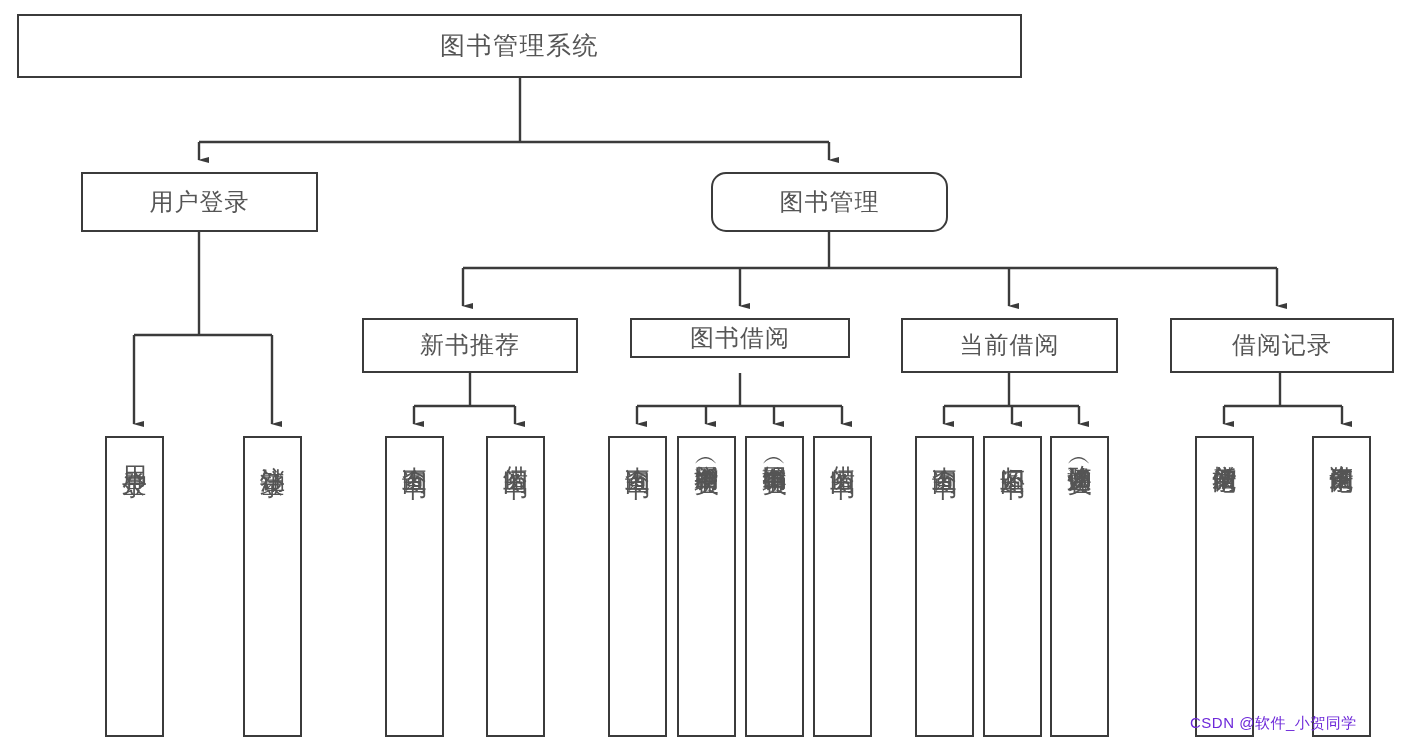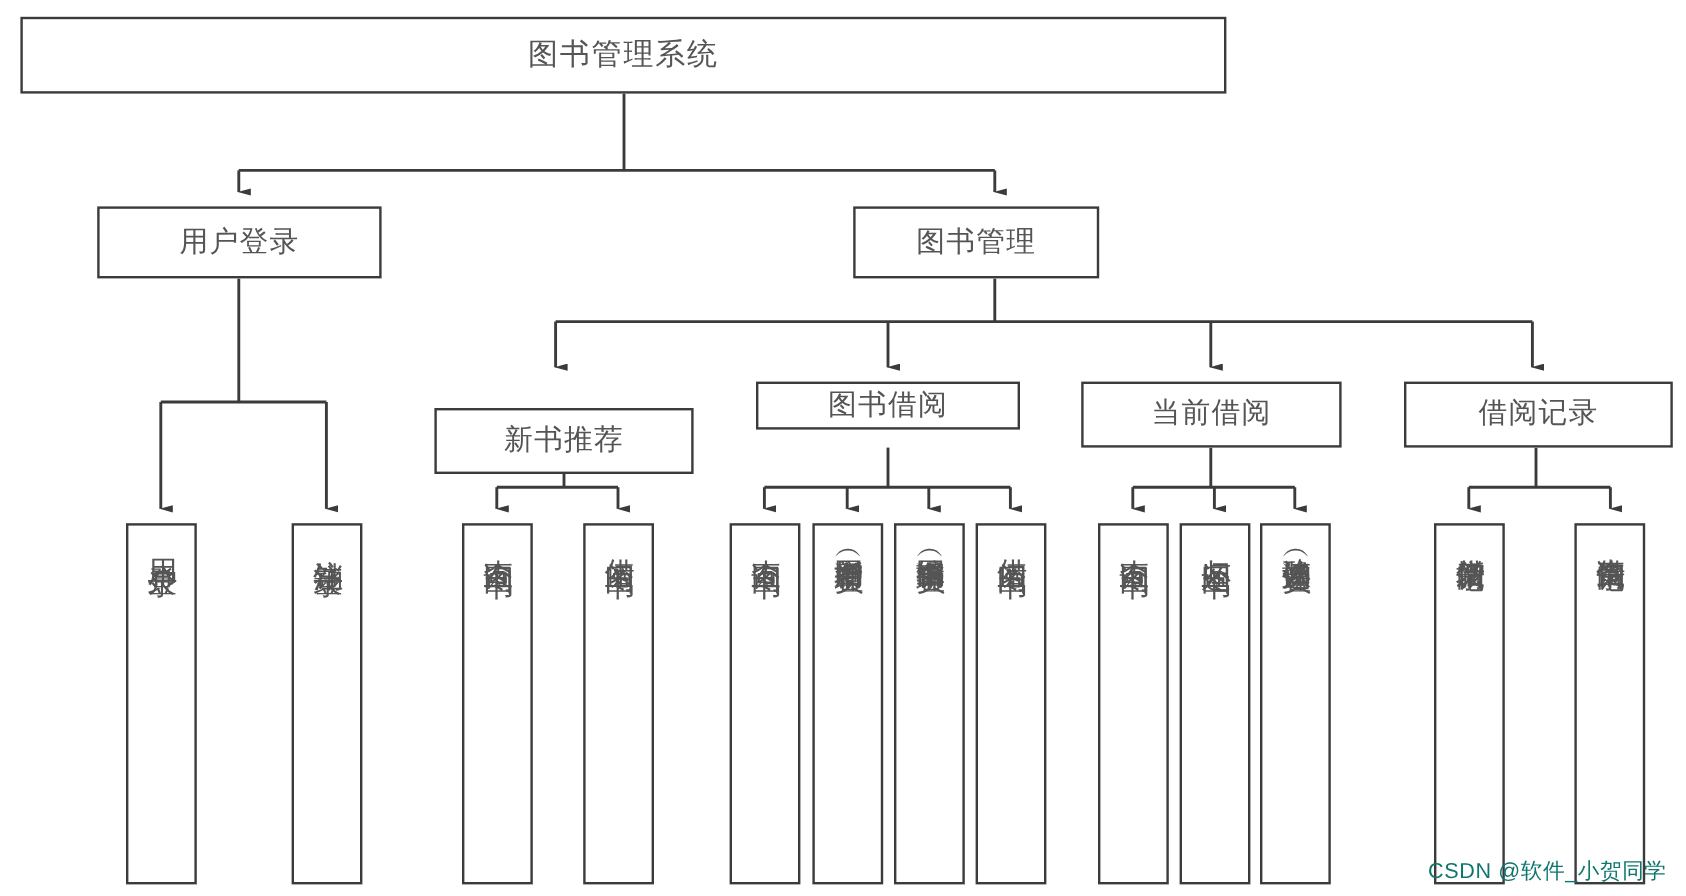--- a/index.html
+++ b/index.html
@@ -32,21 +32,21 @@
     text-orientation:upright;
     font-size:25px;
     letter-spacing:3px;
     line-height:1;
     margin:0 auto;
   }
   .v-node.tall .label{font-size:24px;letter-spacing:1px;}
 
   .watermark{
     position:absolute;left:1190px;top:714px;
-    font-size:18px;color:#0f766e;
+    font-size:15px;color:#6d28d9;
     letter-spacing:0.5px;white-space:nowrap;
     user-select:none;
   }
 </style>
 </head>
 <body>
 
 <div id="canvas">
 
   <svg class="edges" viewBox="0 0 1405 747" xmlns="http://www.w3.org/2000/svg">
@@ -99,25 +99,25 @@
     </g>
   </svg>
 
   <div class="node h-node root" style="left:17px;top:14px;width:1005px;height:64px;">
     <span class="label">图书管理系统</span>
   </div>
 
   <div class="node h-node" style="left:81px;top:172px;width:237px;height:60px;">
     <span class="label">用户登录</span>
   </div>
-  <div class="node h-node" style="left:711px;top:172px;width:205px;height:60px;">
+  <div class="node h-node" style="left:711px;top:172px;width:237px;height:60px;border-radius:15px;">
     <span class="label">图书管理</span>
   </div>
 
-  <div class="node h-node" style="left:362px;top:318px;width:216px;height:55px;margin-top:22px;">
+  <div class="node h-node" style="left:362px;top:318px;width:216px;height:55px;">
     <span class="label">新书推荐</span>
   </div>
   <div class="node h-node" style="left:630px;top:318px;width:220px;height:40px;">
     <span class="label">图书借阅</span>
   </div>
   <div class="node h-node" style="left:901px;top:318px;width:217px;height:55px;">
     <span class="label">当前借阅</span>
   </div>
   <div class="node h-node" style="left:1170px;top:318px;width:224px;height:55px;">
     <span class="label">借阅记录</span>

